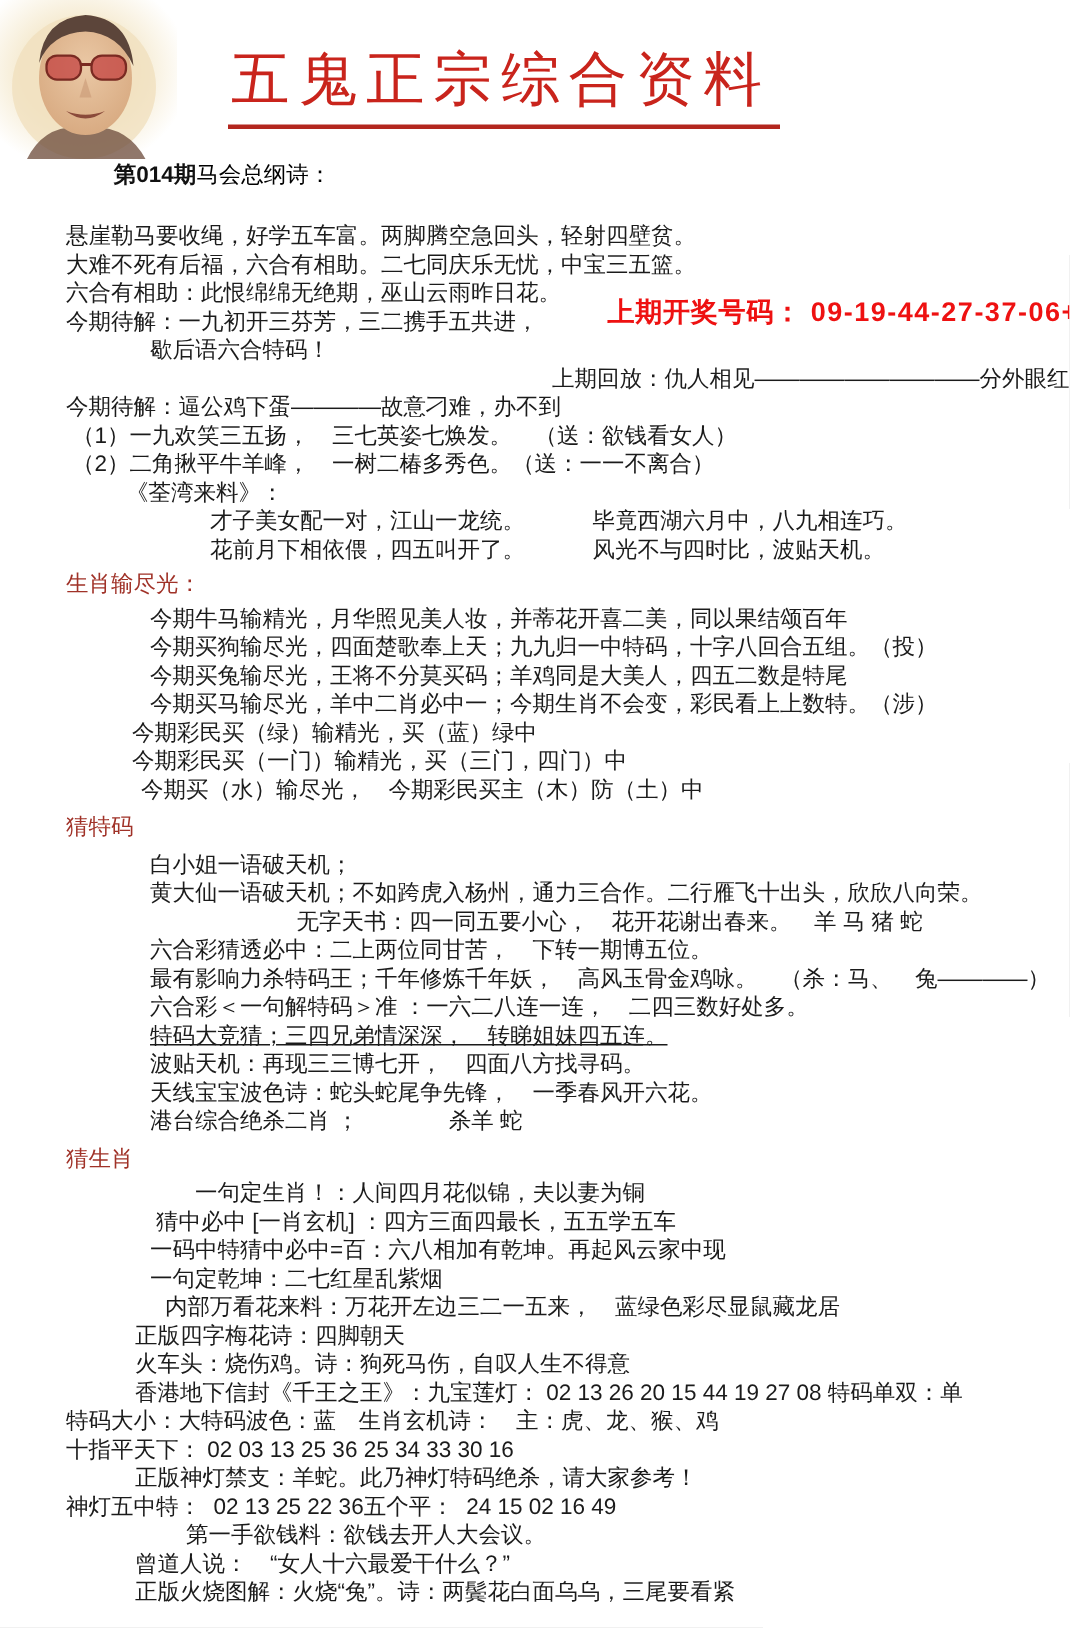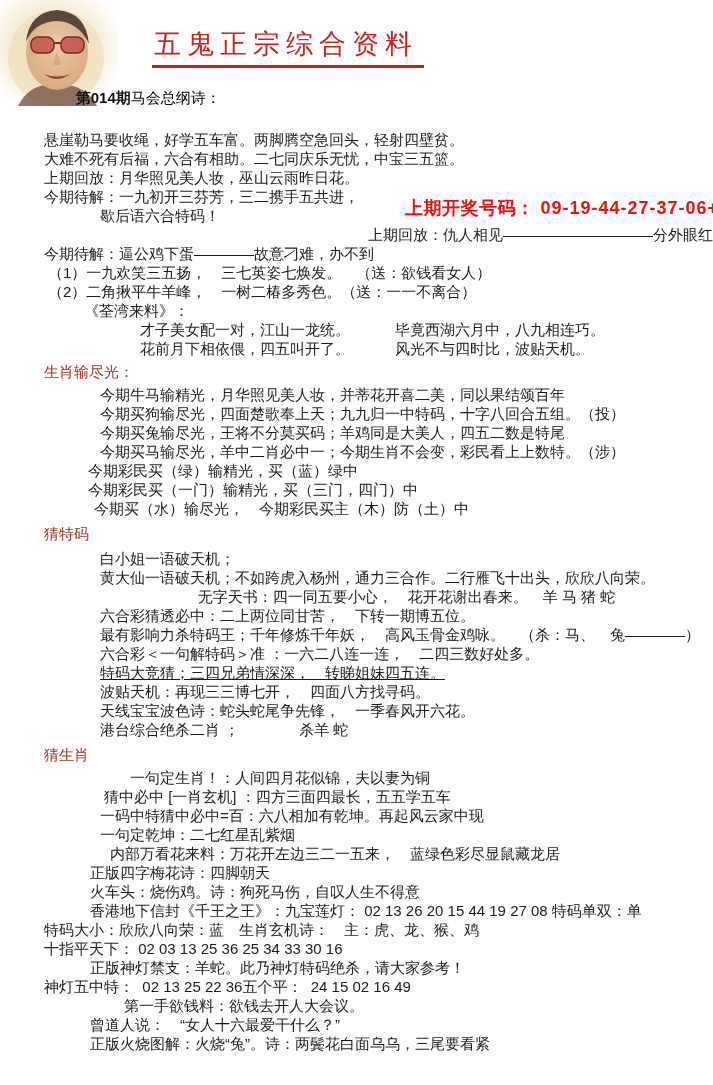--- a/index.html
+++ b/index.html
@@ -1,20 +1,20 @@
 <!DOCTYPE html>
 <html><head>
 <meta charset="utf-8">
 <style>
   html,body{margin:0;padding:0;background:#e8e8e8;}
   .page{position:relative;width:713px;height:1085px;background:#ffffff;overflow:hidden;
         font-family:"Liberation Sans","DejaVu Sans",sans-serif;color:#1b1b1b;}
   .portrait{position:absolute;top:0;left:0;z-index:1;}
   .title-wrap{margin:26px 0 0 152px;position:relative;z-index:2;}
-  .page-title{display:inline-block;font-size:27px;letter-spacing:6px;font-weight:500;
+  .page-title{display:inline-block;font-size:39px;letter-spacing:6px;font-weight:500;
         color:#c9241c;border-bottom:3px solid #b3261e;padding:0 6px 3px 2px;white-space:pre;}
   .issue-row{margin:3px 0 0 58px;position:relative;z-index:2;white-space:pre;}
   .issue-no{font-size:15px;font-weight:bold;color:#111;}
   .issue-caption{font-size:15px;color:#000000;}
   .lastdraw{position:absolute;left:383px;top:175px;z-index:3;color:#ee1111;
         font-weight:bold;font-size:18px;white-space:pre;letter-spacing:0.5px;}
   .lastdraw .nums{margin-left:6px;letter-spacing:1px;}
   .body-lines{position:relative;z-index:2;margin-top:4px;padding-left:44px;}
   .line{font-size:15px;line-height:19px;white-space:pre;}
   .red-head{color:#a03228;}
@@ -58,21 +58,21 @@
     <span class="issue-no">第014期</span><span class="issue-caption">马会总纲诗：</span>
   </div>
 
   <div class="lastdraw">
     <span>上期开奖号码：</span><span class="nums">09-19-44-27-37-06+01</span>
   </div>
 
   <div class="body-lines">
       <div class="line" style="padding-left: 0px;">悬崖勒马要收绳，好学五车富。两脚腾空急回头，轻射四壁贫。</div>
       <div class="line" style="padding-left: 0px;">大难不死有后福，六合有相助。二七同庆乐无忧，中宝三五篮。</div>
-      <div class="line" style="padding-left: 0px;">上期回放：月华照见美人妆，巫山云雨昨日花。</div>
+      <div class="line" style="padding-left: 0px;">六合有相助：此恨绵绵无绝期，巫山云雨昨日花。</div>
       <div class="line" style="padding-left: 0px;">今期待解：一九初开三芬芳，三二携手五共进，</div>
       <div class="line" style="padding-left: 56px;">歇后语六合特码！</div>
       <div class="line" style="padding-left: 0px; text-align: right;">上期回放：仇人相见——————————分外眼红</div>
       <div class="line" style="padding-left: 0px;">今期待解：逼公鸡下蛋————故意刁难，办不到</div>
       <div class="line" style="padding-left: 4px;">（1）一九欢笑三五扬，　三七英姿七焕发。　（送：欲钱看女人）</div>
       <div class="line" style="padding-left: 4px;">（2）二角揪平牛羊峰，　一树二椿多秀色。（送：一一不离合）</div>
       <div class="line" style="padding-left: 40px;">《荃湾来料》：</div>
       <div class="line" style="padding-left: 96px;">才子美女配一对，江山一龙统。　　　毕竟西湖六月中，八九相连巧。</div>
       <div class="line" style="padding-left: 96px;">花前月下相依偎，四五叫开了。　　　风光不与四时比，波贴天机。</div>
       <div class="line red-head" style="padding-left: 0px; margin-top: 4px;">生肖输尽光：</div>
@@ -96,21 +96,21 @@
       <div class="line" style="padding-left: 56px;">港台综合绝杀二肖 ；　　　　杀羊 蛇</div>
       <div class="line red-head" style="padding-left: 0px; margin-top: 6px;">猜生肖</div>
       <div class="line" style="padding-left: 86px; margin-top: 4px;">一句定生肖！：人间四月花似锦，夫以妻为铜</div>
       <div class="line" style="padding-left: 60px;">猜中必中 [一肖玄机] ：四方三面四最长，五五学五车</div>
       <div class="line" style="padding-left: 56px;">一码中特猜中必中=百：六八相加有乾坤。再起风云家中现</div>
       <div class="line" style="padding-left: 56px;">一句定乾坤：二七红星乱紫烟</div>
       <div class="line" style="padding-left: 66px;">内部万看花来料：万花开左边三二一五来，　蓝绿色彩尽显鼠藏龙居</div>
       <div class="line" style="padding-left: 46px;">正版四字梅花诗：四脚朝天</div>
       <div class="line" style="padding-left: 46px;">火车头：烧伤鸡。诗：狗死马伤，自叹人生不得意</div>
       <div class="line" style="padding-left: 46px;">香港地下信封《千王之王》：九宝莲灯： 02 13 26 20 15 44 19 27 08 特码单双：单</div>
-      <div class="line" style="padding-left: 0px;">特码大小：欣欣八向荣：蓝　生肖玄机诗：　主：虎、龙、猴、鸡</div>
+      <div class="line" style="padding-left: 0px;">特码大小：大特码波色：蓝　生肖玄机诗：　主：虎、龙、猴、鸡</div>
       <div class="line" style="padding-left: 0px;">十指平天下： 02 03 13 25 36 25 34 33 30 16</div>
       <div class="line" style="padding-left: 46px;">正版神灯禁支：羊蛇。此乃神灯特码绝杀，请大家参考！</div>
       <div class="line" style="padding-left: 0px;">神灯五中特：  02 13 25 22 36五个平：  24 15 02 16 49</div>
       <div class="line" style="padding-left: 80px;">第一手欲钱料：欲钱去开人大会议。</div>
       <div class="line" style="padding-left: 46px;">曾道人说：　“女人十六最爱干什么？”</div>
       <div class="line" style="padding-left: 46px;">正版火烧图解：火烧“兔”。诗：两鬓花白面乌乌，三尾要看紧</div>
     </div>
 
 </div>
 

